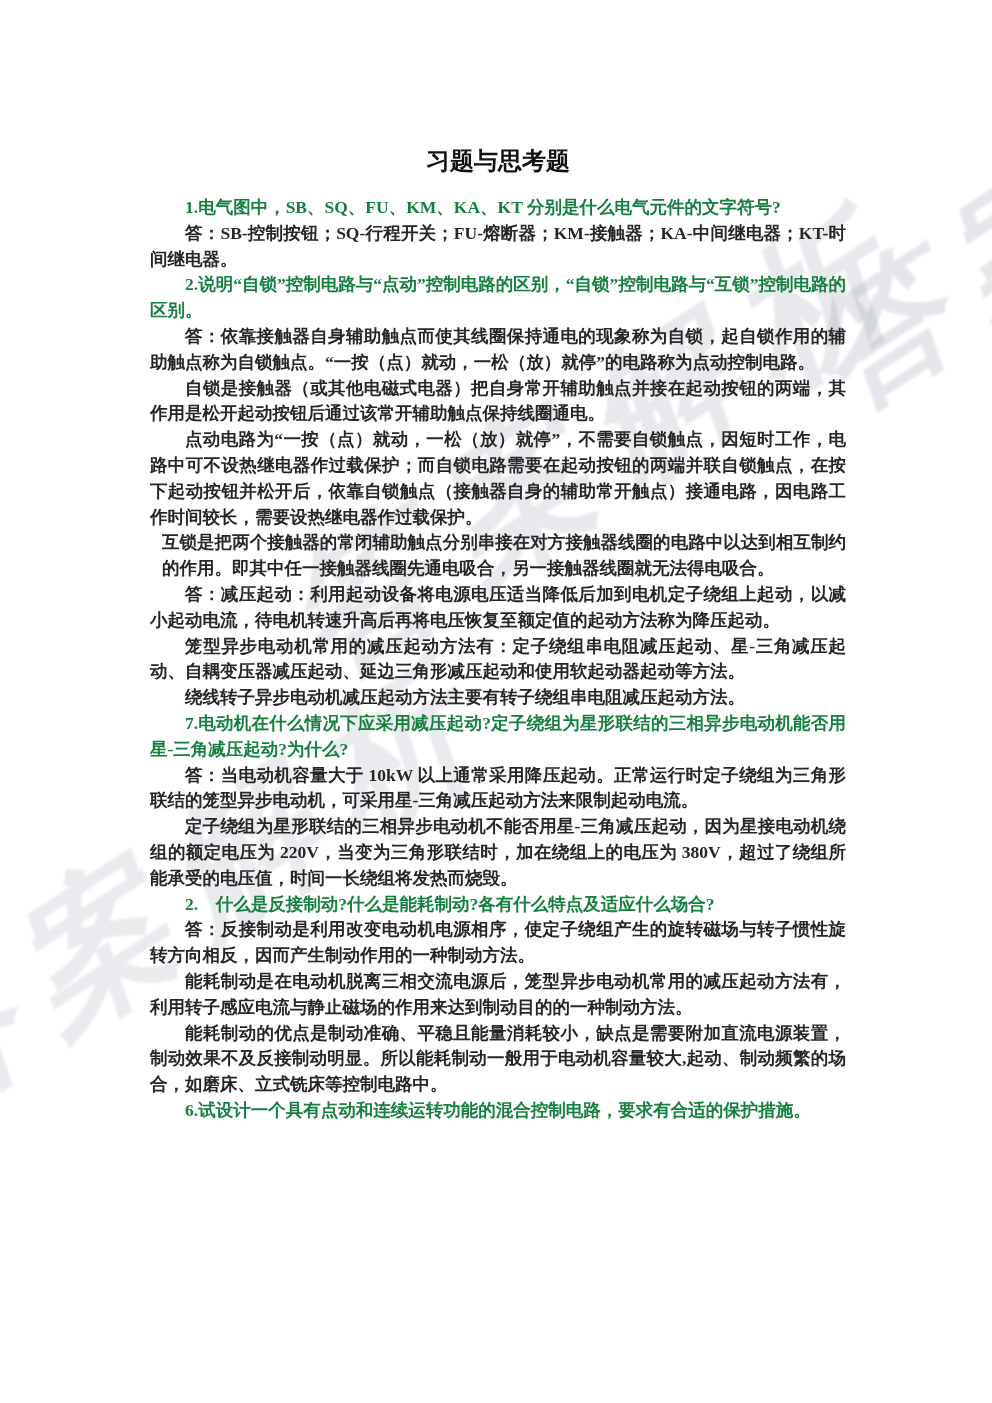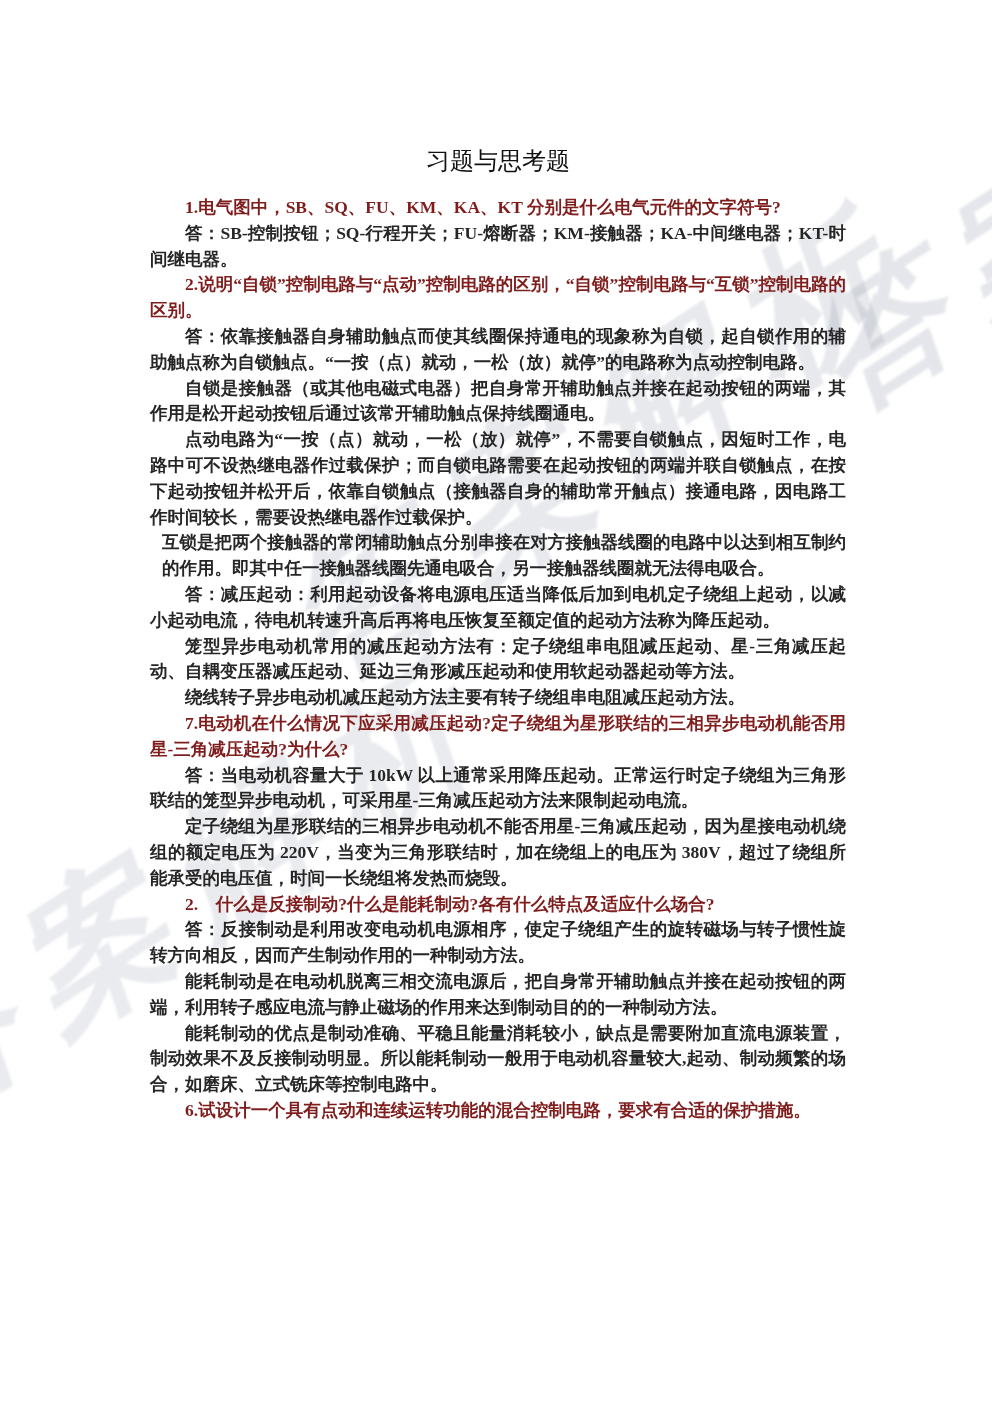--- a/index.html
+++ b/index.html
@@ -36,39 +36,39 @@
     position: absolute;
     left: 150px;
     top: 147px;
     width: 696px;
     z-index: 1;
   }
   .doc-title {
     margin: 0 0 20px 0;
     text-align: center;
     font-family: "Liberation Sans", "DejaVu Sans", sans-serif;
-    font-weight: normal;
+    font-weight: bold;
     font-size: 24px;
     line-height: 28px;
     color: #111111;
   }
   .para {
     margin: 0;
     font-size: 17.5px;
     line-height: 25.8px;
     text-align: justify;
     font-weight: bold;
   }
   .para.answer { text-indent: 35px; }
   .para.answer-flush { text-indent: 0; margin-left: 12px; }
   .para.question,
   .para.question-list {
     text-indent: 35px;
     font-weight: bold;
-    color: #7f1d1d;
+    color: #15803d;
   }
 </style>
 </head>
 <body>
 
 <div class="page">
 
   <div class="wm-layer" id="wm-layer">
       <span class="wm" style="left: 300px; top: 560px; font-size: 150px; opacity: 0.2; transform: rotate(-33deg);">答案解析</span>
       <span class="wm" style="left: 820px; top: 300px; font-size: 140px; opacity: 0.22; transform: rotate(-33deg);">答案解析</span>
@@ -86,19 +86,19 @@
         <p class="para answer">点动电路为“一按（点）就动，一松（放）就停”，不需要自锁触点，因短时工作，电路中可不设热继电器作过载保护；而自锁电路需要在起动按钮的两端并联自锁触点，在按下起动按钮并松开后，依靠自锁触点（接触器自身的辅助常开触点）接通电路，因电路工作时间较长，需要设热继电器作过载保护。</p>
         <p class="para answer-flush">互锁是把两个接触器的常闭辅助触点分别串接在对方接触器线圈的电路中以达到相互制约的作用。即其中任一接触器线圈先通电吸合，另一接触器线圈就无法得电吸合。</p>
         <p class="para answer">答：减压起动：利用起动设备将电源电压适当降低后加到电机定子绕组上起动，以减小起动电流，待电机转速升高后再将电压恢复至额定值的起动方法称为降压起动。</p>
         <p class="para answer">笼型异步电动机常用的减压起动方法有：定子绕组串电阻减压起动、星-三角减压起动、自耦变压器减压起动、延边三角形减压起动和使用软起动器起动等方法。</p>
         <p class="para answer">绕线转子异步电动机减压起动方法主要有转子绕组串电阻减压起动方法。</p>
         <p class="para question">7.电动机在什么情况下应采用减压起动?定子绕组为星形联结的三相异步电动机能否用星-三角减压起动?为什么?</p>
         <p class="para answer">答：当电动机容量大于 10kW 以上通常采用降压起动。正常运行时定子绕组为三角形联结的笼型异步电动机，可采用星-三角减压起动方法来限制起动电流。</p>
         <p class="para answer">定子绕组为星形联结的三相异步电动机不能否用星-三角减压起动，因为星接电动机绕组的额定电压为 220V，当变为三角形联结时，加在绕组上的电压为 380V，超过了绕组所能承受的电压值，时间一长绕组将发热而烧毁。</p>
         <p class="para question-list">2.　什么是反接制动?什么是能耗制动?各有什么特点及适应什么场合?</p>
         <p class="para answer">答：反接制动是利用改变电动机电源相序，使定子绕组产生的旋转磁场与转子惯性旋转方向相反，因而产生制动作用的一种制动方法。</p>
-        <p class="para answer">能耗制动是在电动机脱离三相交流电源后，把自身常开辅助触点并接在起动按钮的两端，利用转子感应电流与静止磁场的作用来达到制动目的的一种制动方法。</p>
+        <p class="para answer">能耗制动是在电动机脱离三相交流电源后，笼型异步电动机常用的减压起动方法有，利用转子感应电流与静止磁场的作用来达到制动目的的一种制动方法。</p>
         <p class="para answer">能耗制动的优点是制动准确、平稳且能量消耗较小，缺点是需要附加直流电源装置，制动效果不及反接制动明显。所以能耗制动一般用于电动机容量较大,起动、制动频繁的场合，如磨床、立式铣床等控制电路中。</p>
         <p class="para question">6.试设计一个具有点动和连续运转功能的混合控制电路，要求有合适的保护措施。</p>
       </div>
   </div>
 
 </div>
 
 </body></html>

